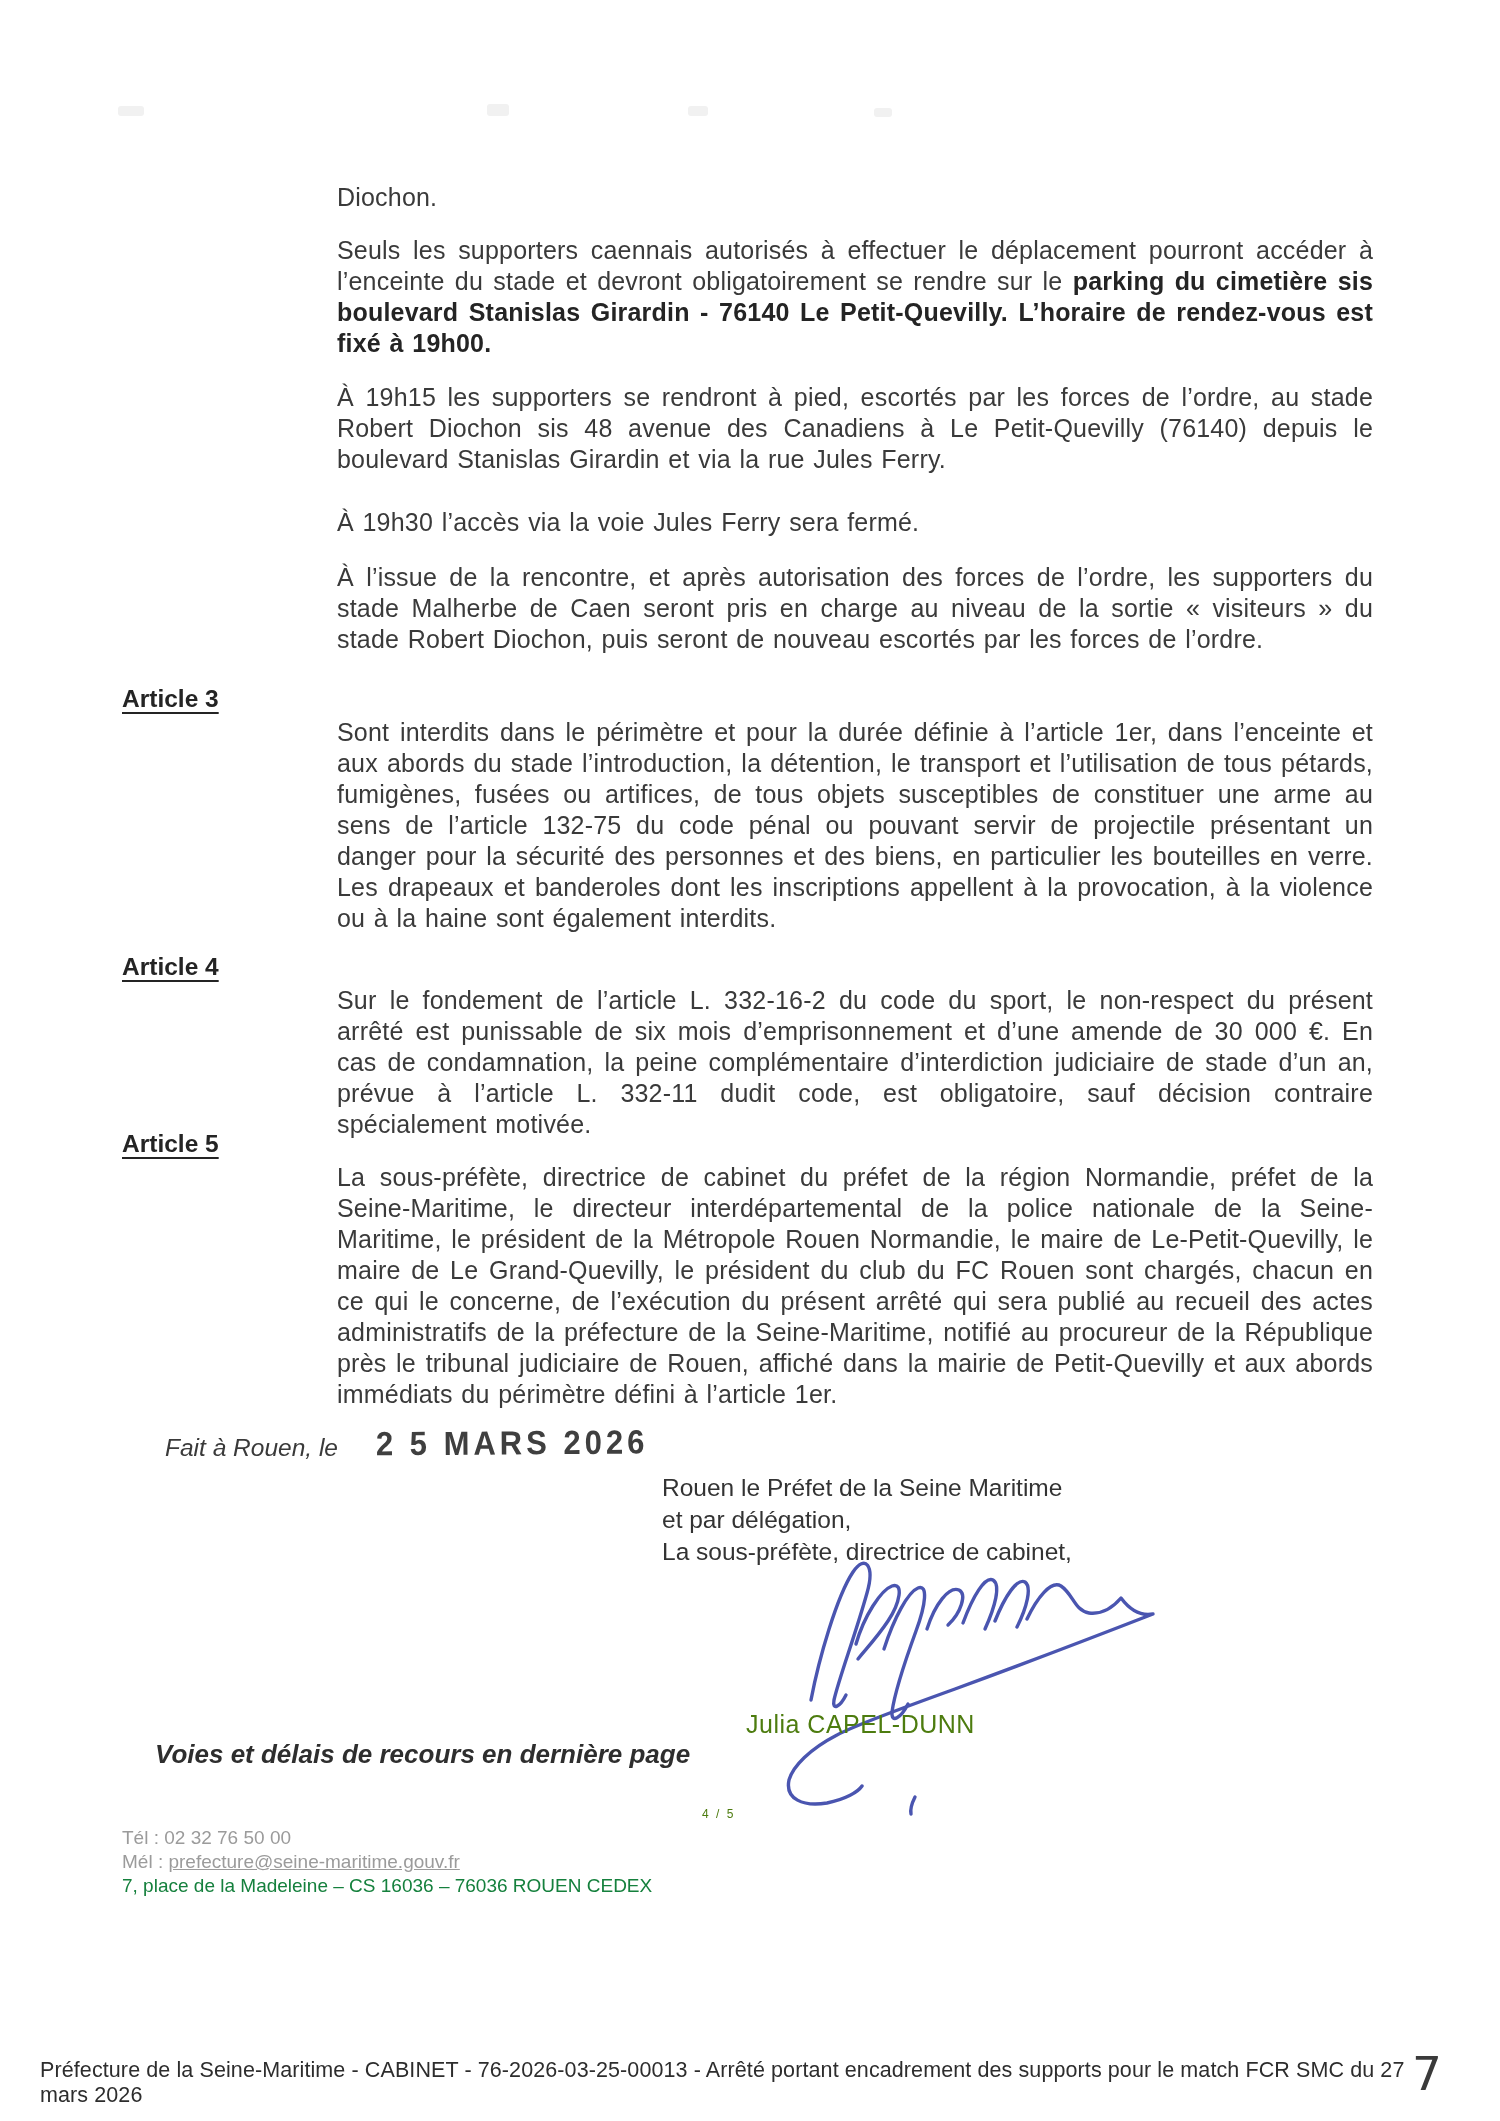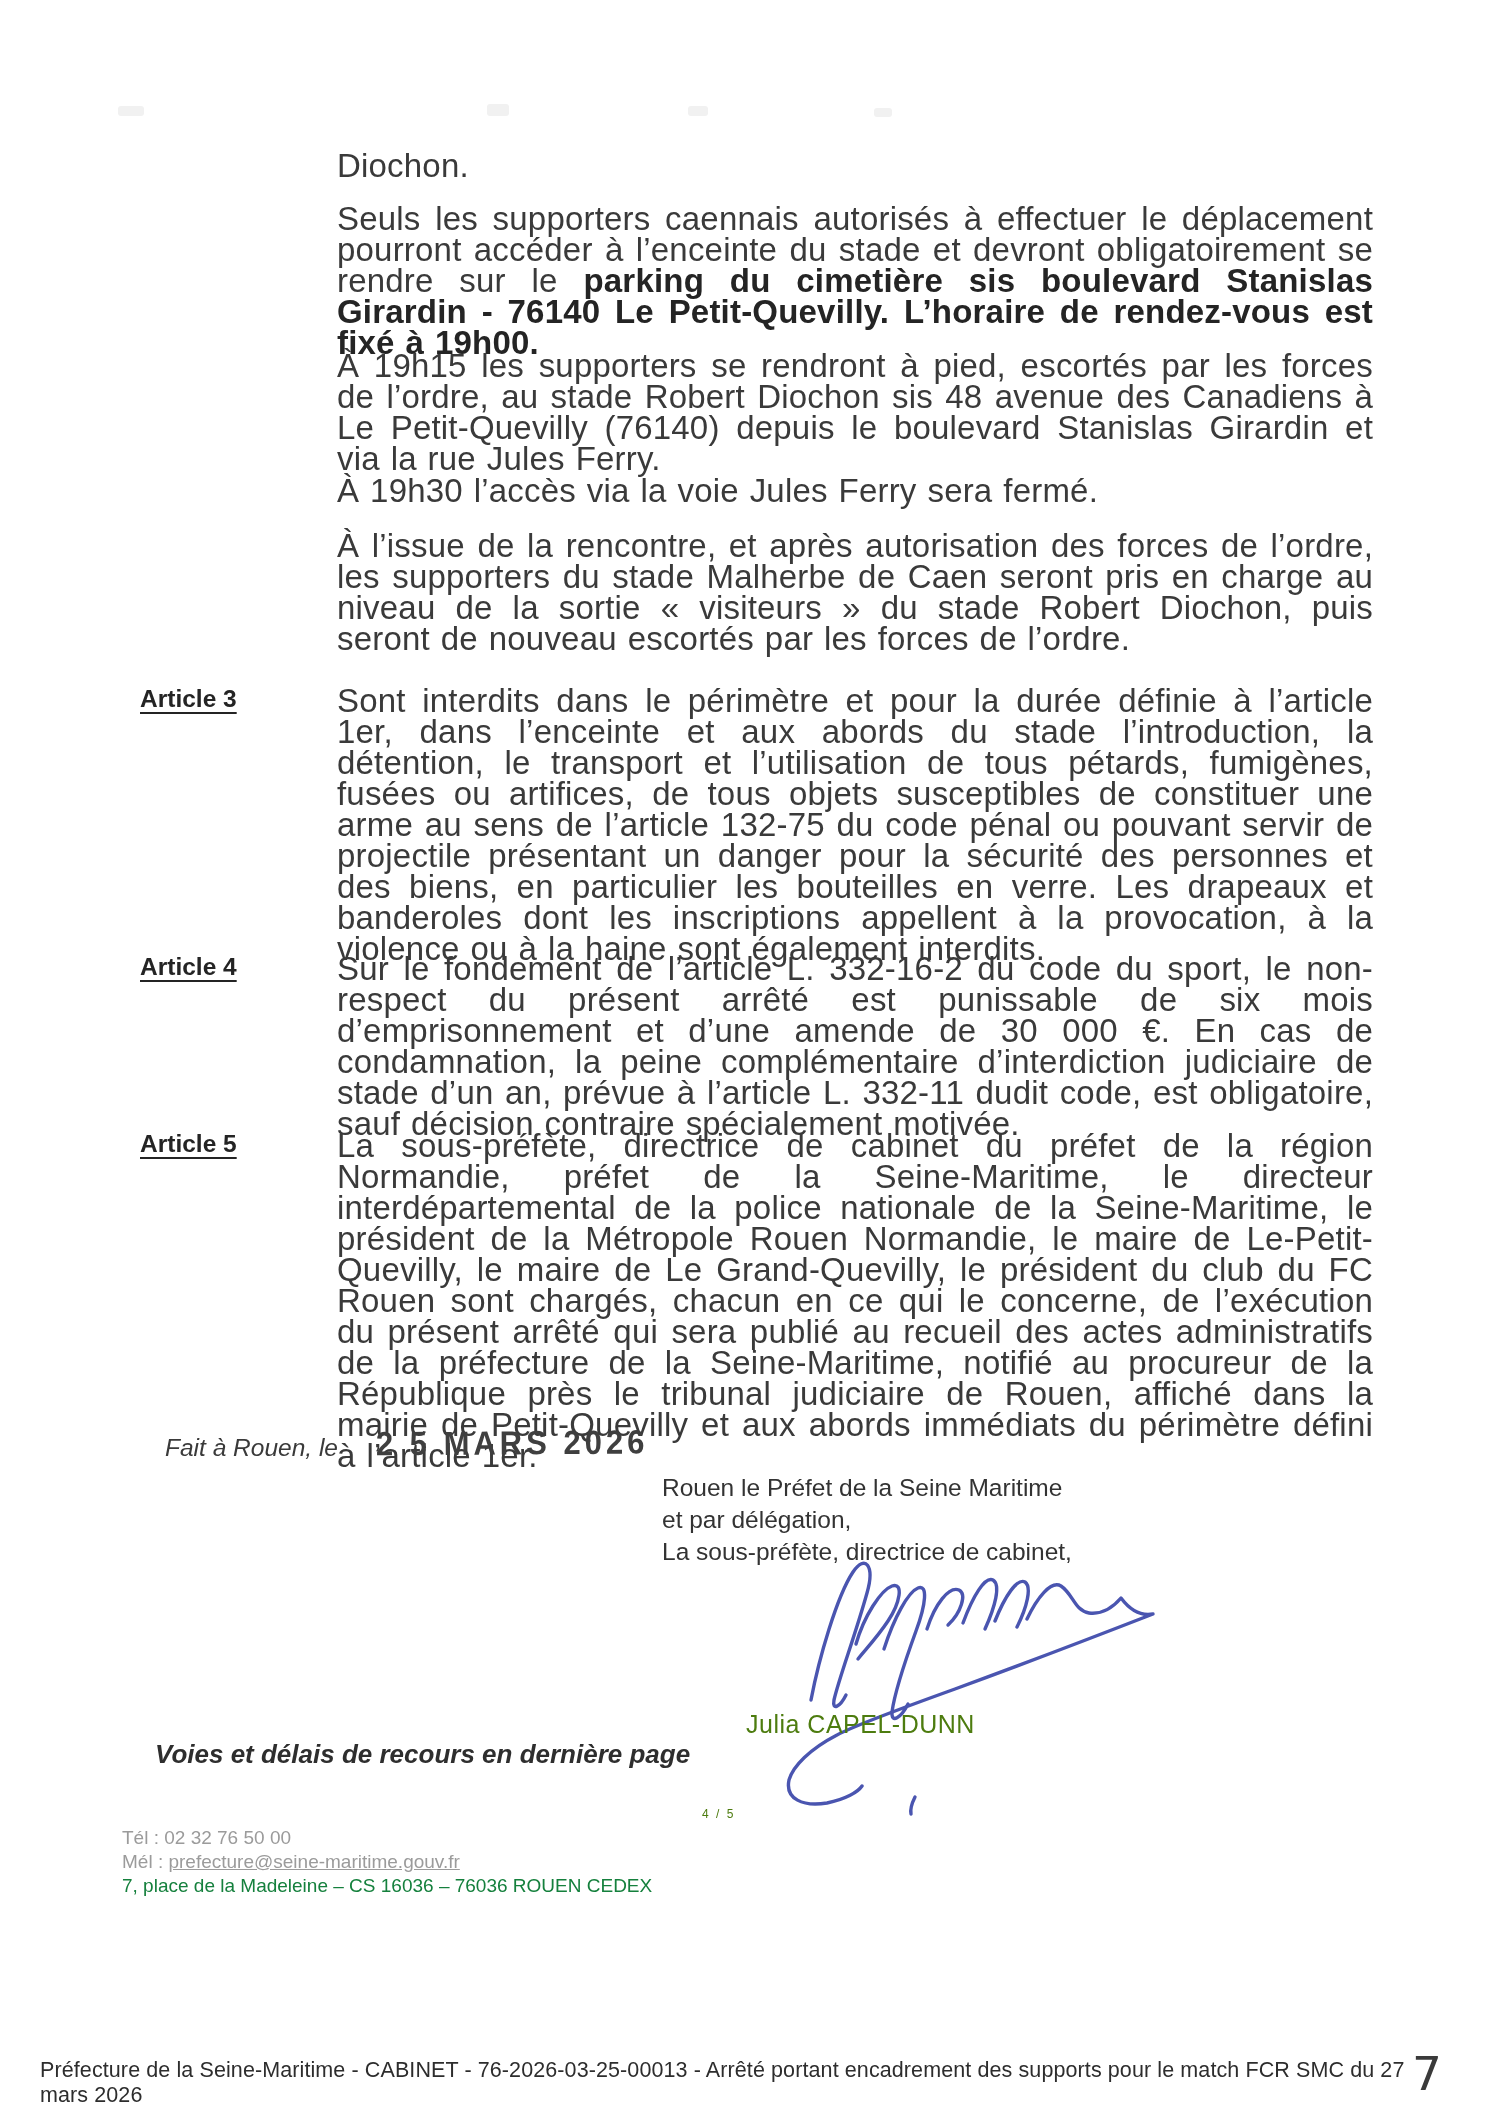--- a/index.html
+++ b/index.html
@@ -6,33 +6,34 @@
   .page{
     position:relative;
     width:1500px;height:2121px;
     margin:0 auto;
     background:#ffffff;
     font-family:"Liberation Sans", sans-serif;
     color:#3a3a3a;
     overflow:hidden;
   }
   .body-text{
-    font-size:33px;
+    font-size:25px;
     line-height:31px;
     letter-spacing:0.2px;
     word-spacing:1.5px;
     text-align:justify;
     color:#3a3a3a;
+    margin-top:32px;
   }
   .abs{position:absolute;}
   .col{left:337px;width:1036px;}
   p{margin:0;}
   b,.bold{font-weight:700;color:#242424;}
   .article-label{
-    left:140px;width:200px;
+    left:122px;width:200px;
     font-size:24.5px;font-weight:700;color:#242424;
     text-decoration:underline;
     text-underline-offset:5px;
   }
   .fait-line{
     left:165px;top:1428px;
     font-size:24.5px;font-style:italic;color:#3a3a3a;
     white-space:nowrap;
   }
   .date-stamp{

